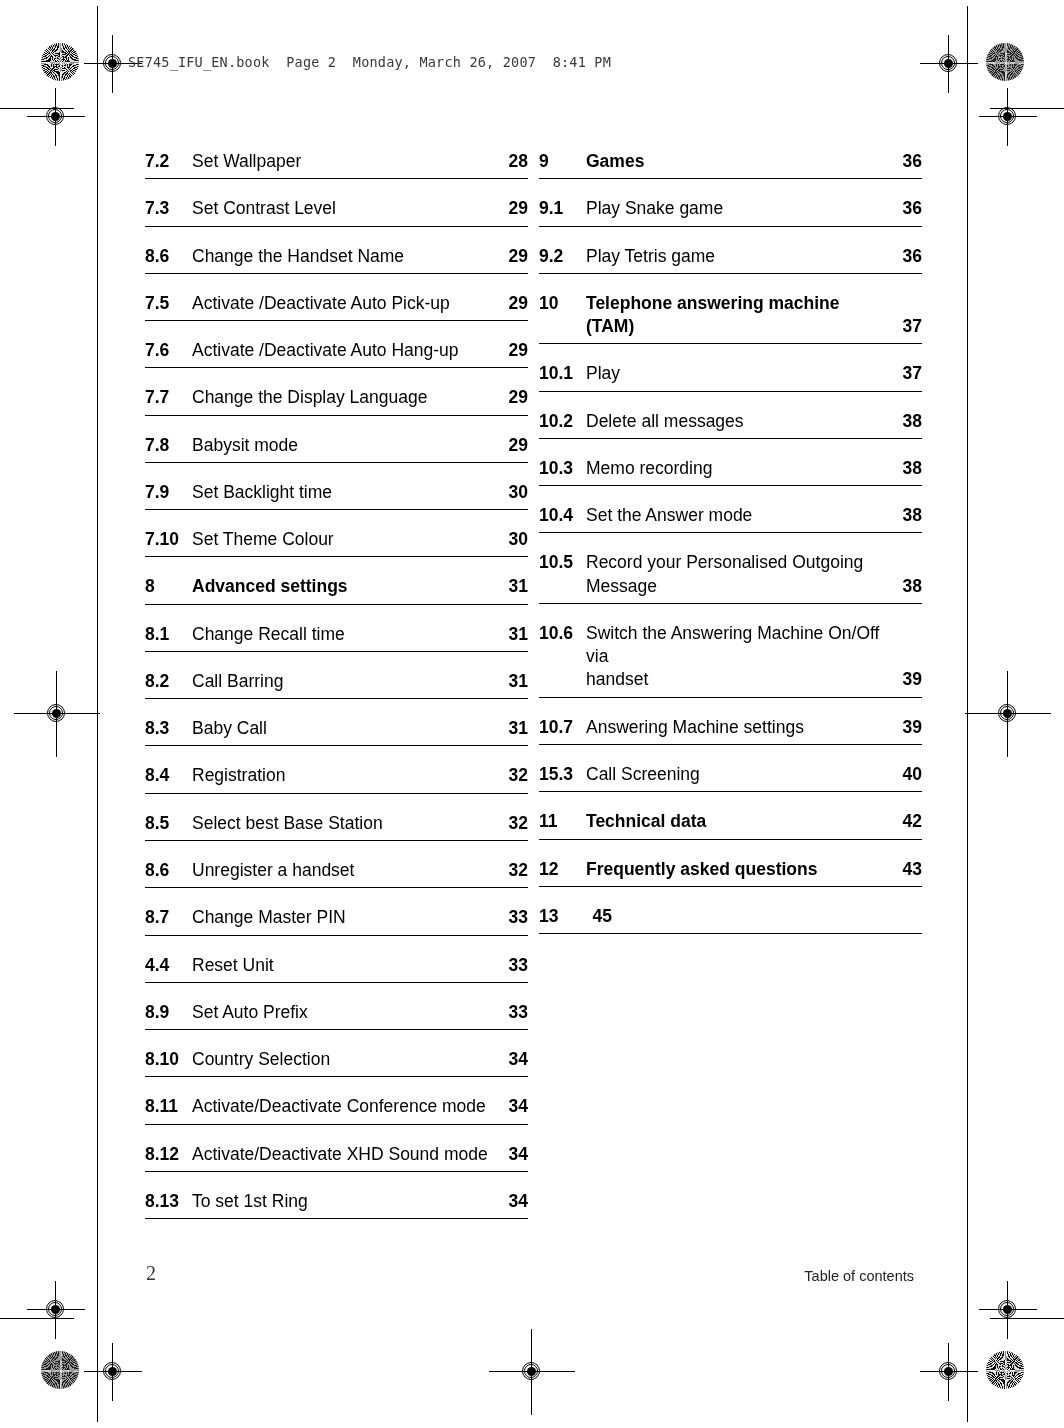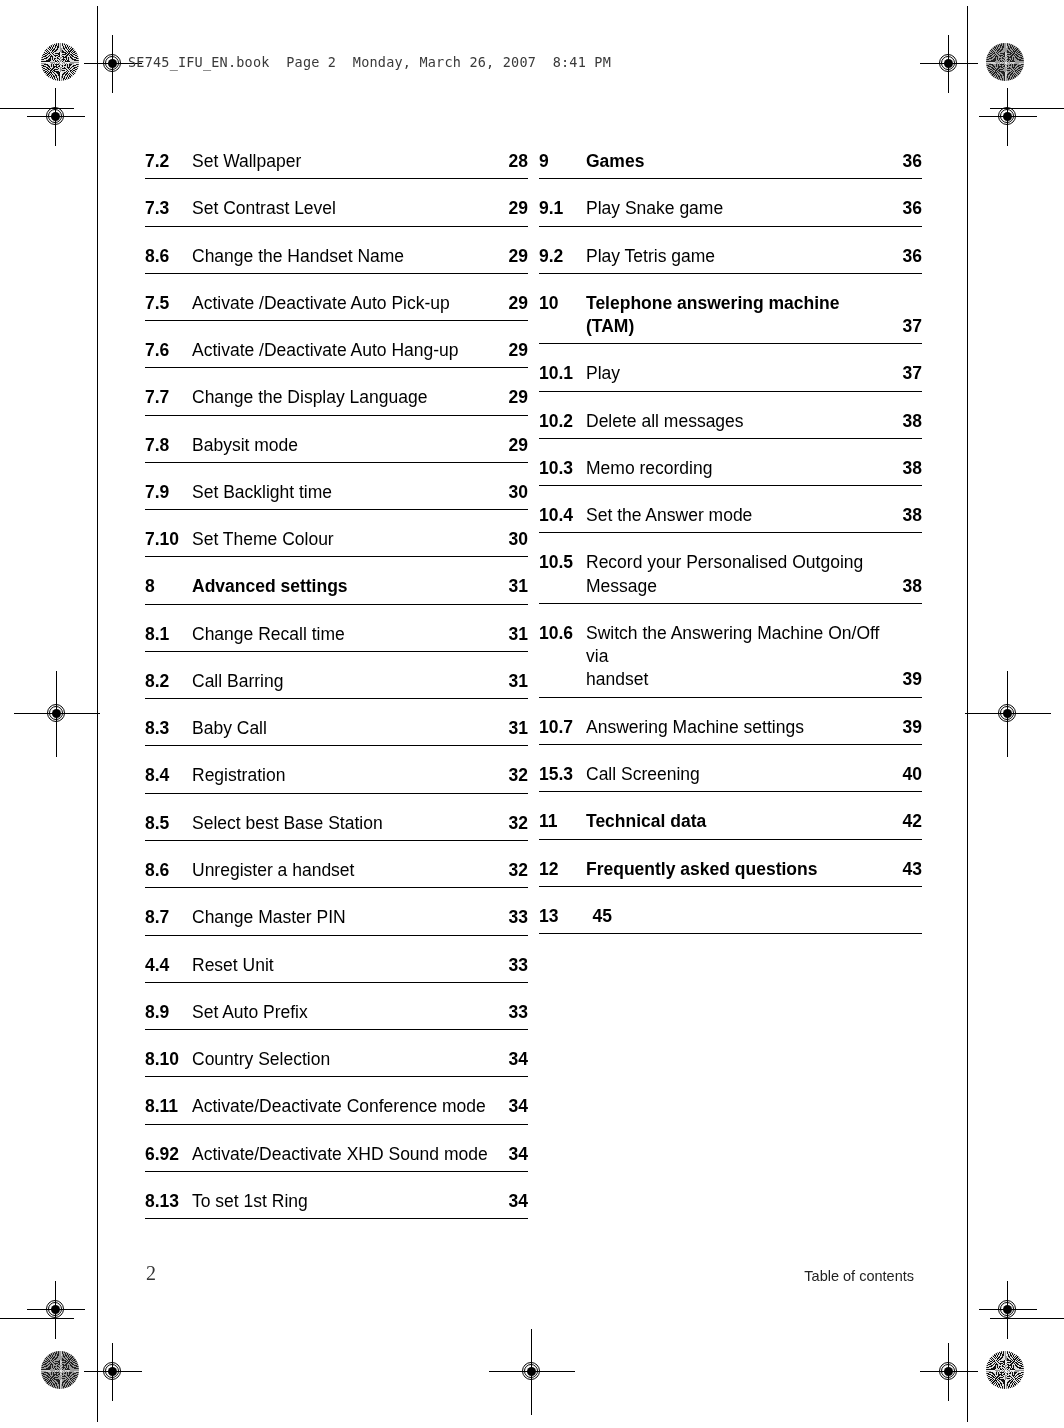--- a/index.html
+++ b/index.html
@@ -416,21 +416,21 @@
       </div>
       <div class="toc-entry level2">
         <div class="toc-row">
           <span class="toc-num">8.11</span>
           <span class="toc-title">Activate/Deactivate Conference mode</span>
           <span class="toc-page">34</span>
         </div>
       </div>
       <div class="toc-entry level2">
         <div class="toc-row">
-          <span class="toc-num">6.92</span>
+          <span class="toc-num">8.12</span>
           <span class="toc-title">Activate/Deactivate XHD Sound mode</span>
           <span class="toc-page">34</span>
         </div>
       </div>
       <div class="toc-entry level2">
         <div class="toc-row">
           <span class="toc-num">8.13</span>
           <span class="toc-title">To set 1st Ring</span>
           <span class="toc-page">34</span>
         </div>

